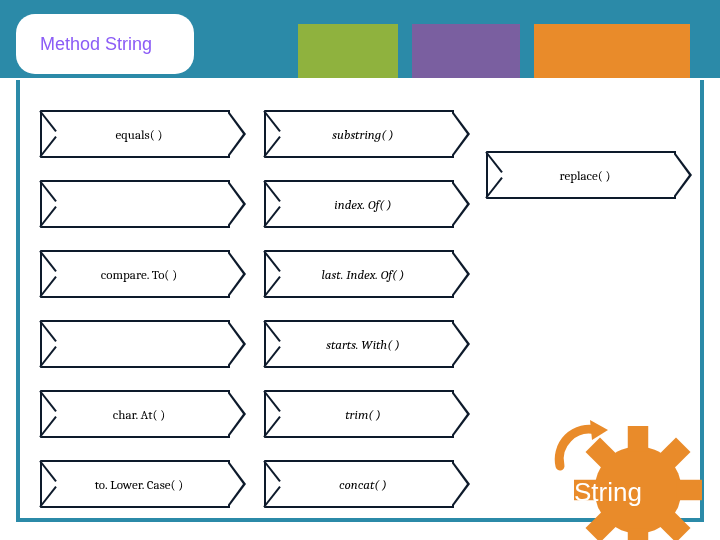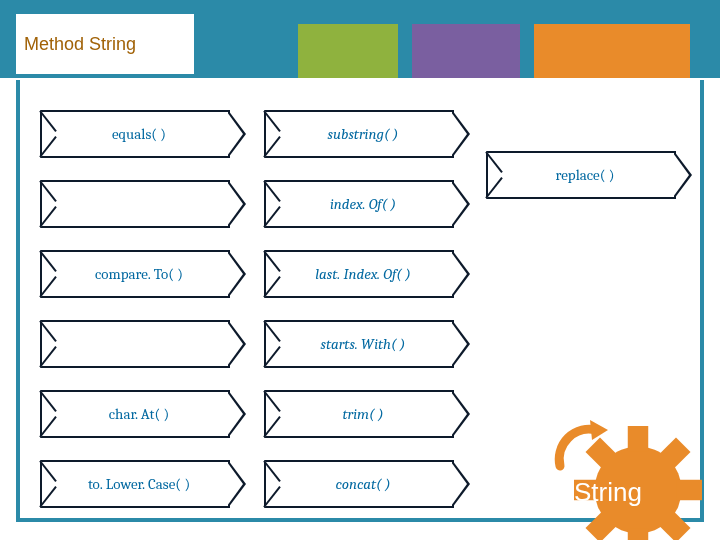--- a/index.html
+++ b/index.html
@@ -17,25 +17,26 @@
     height: 78px;
     background: #2b8aa8;
   }
   .title-box {
     position: absolute;
     top: 14px;
     left: 16px;
     width: 178px;
     height: 60px;
     background: #fff;
-    color: #a16207;
+    color: #8b5cf6;
     font-size: 18px;
     display: flex;
     align-items: center;
-    padding-left: 8px;
+    padding-left: 24px;
+    border-radius: 19px;
   }
   .tab {
     position: absolute;
     top: 24px;
     height: 54px;
   }
   .tab.green  { left: 298px; width: 100px; background: #8fb23e; }
   .tab.purple { left: 412px; width: 108px; background: #7a5fa0; }
   .tab.orange { left: 534px; width: 156px; background: #e98b2a; }
 
@@ -109,22 +110,22 @@
     width: 26px;
     height: 2px;
     background: #0d1a2b;
     transform-origin: left center;
   }
   .chev .notch-line::before { top: 0; transform: rotate(52deg); }
   .chev .notch-line::after  { bottom: 0; transform: rotate(-52deg); }
 
   .chev span {
     font-family: Cambria, Georgia, serif;
-    font-size: 15px;
-    color: #0369a1;
+    font-size: 13px;
+    color: #000000;
     z-index: 3;
     padding-left: 8px;
   }
 
   .gear-wrap {
     position: absolute;
     right: 18px;
     bottom: 4px;
     width: 150px;
     height: 150px;

